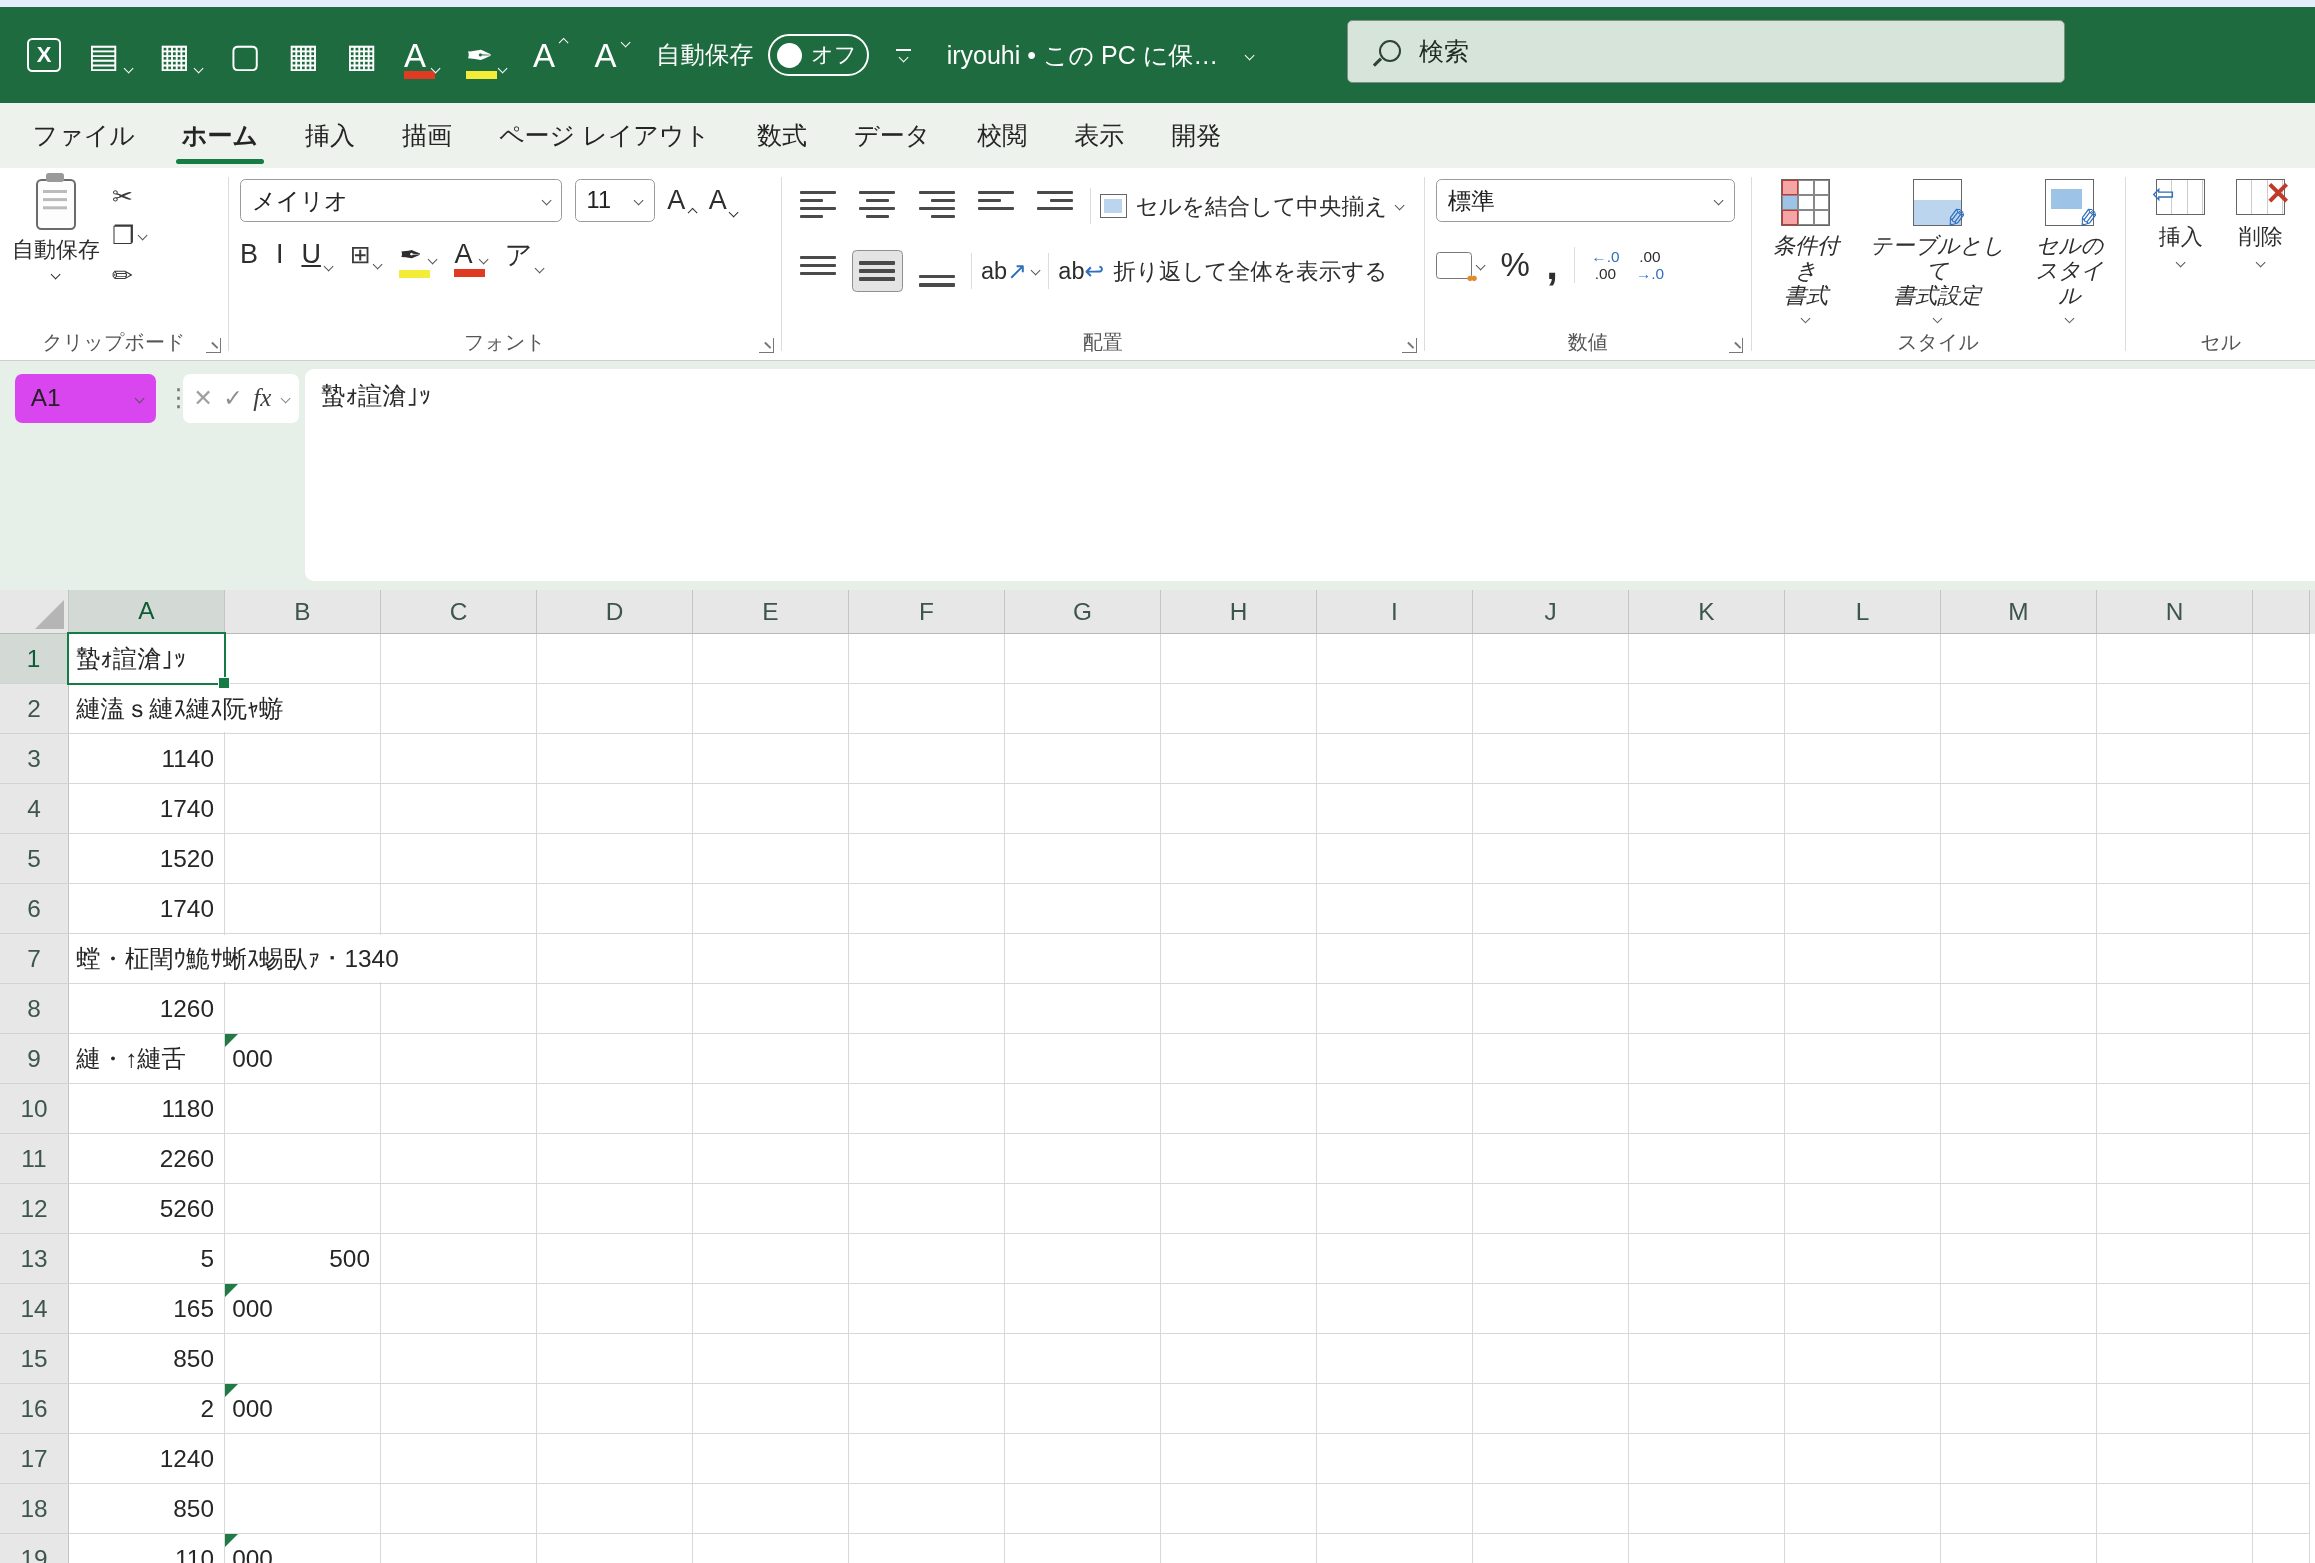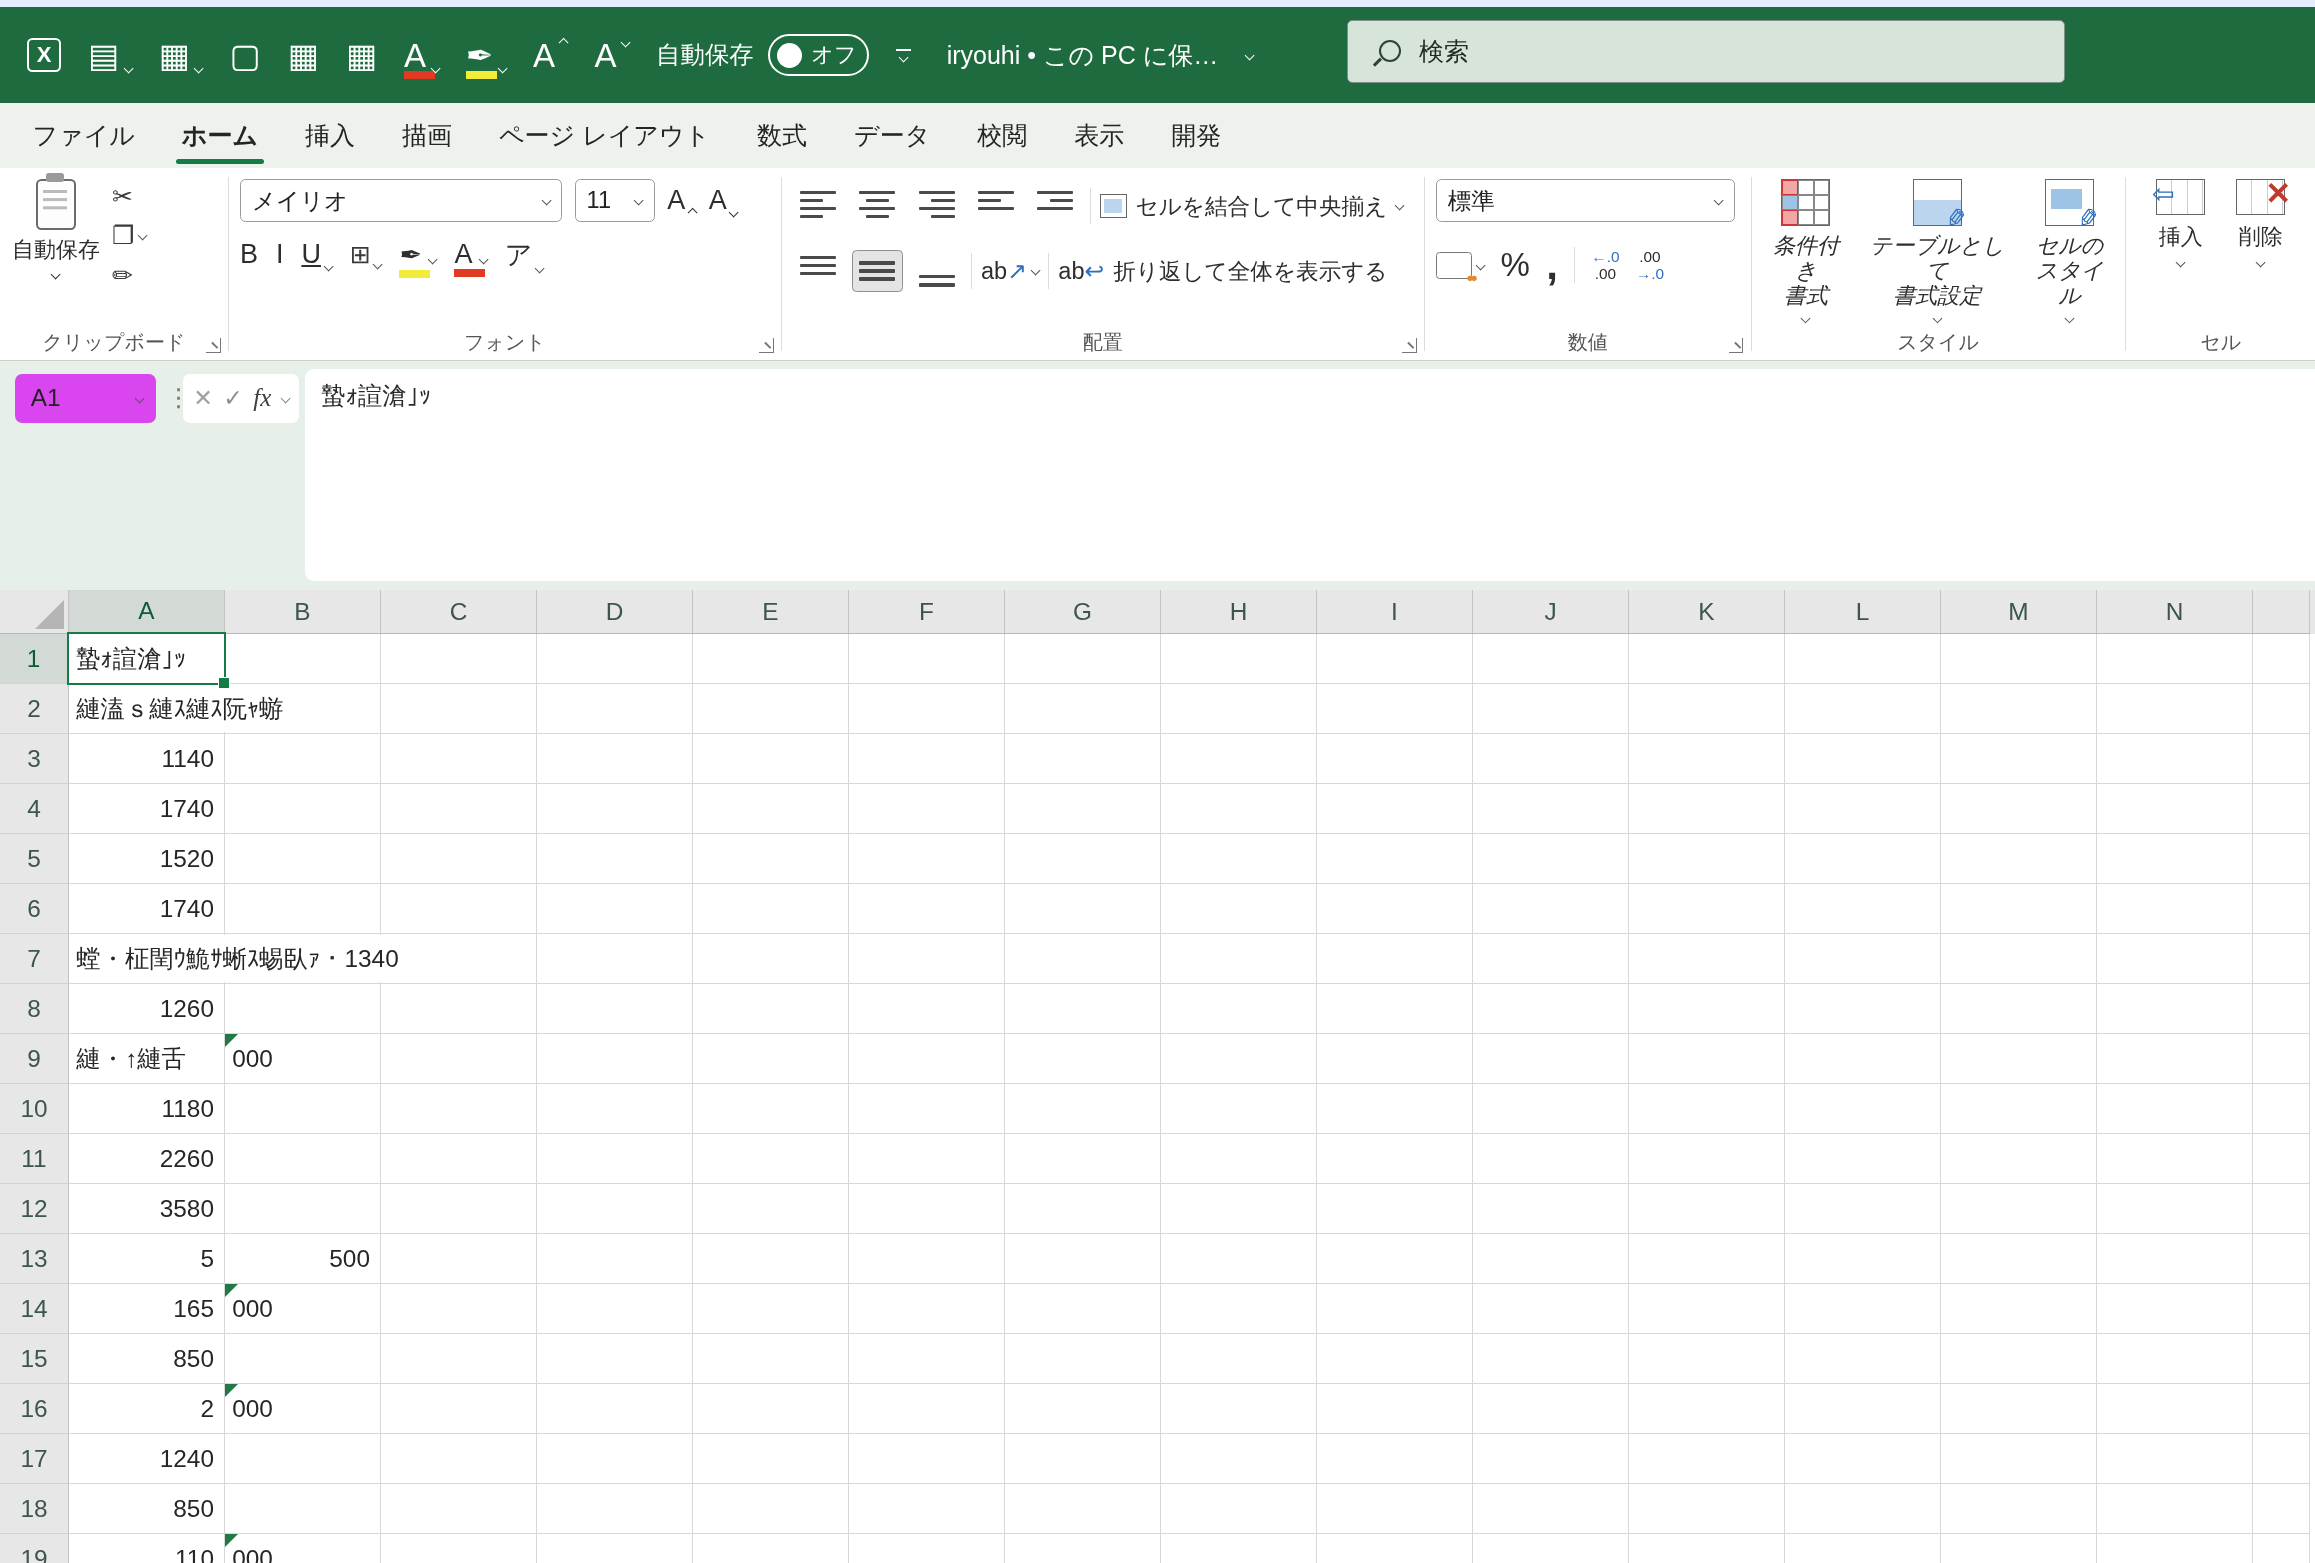--- a/index.html
+++ b/index.html
@@ -666,21 +666,21 @@
           <div class="cell"></div>
           <div class="cell"></div>
           <div class="cell"></div>
           <div class="cell"></div>
           <div class="cell"></div>
           <div class="cell"></div>
           <div class="cell last"></div>
         </div>
         <div class="grow">
           <div class="gut">12</div>
-          <div class="cell num">3580</div>
+          <div class="cell num">5260</div>
           <div class="cell"></div>
           <div class="cell"></div>
           <div class="cell"></div>
           <div class="cell"></div>
           <div class="cell"></div>
           <div class="cell"></div>
           <div class="cell"></div>
           <div class="cell"></div>
           <div class="cell"></div>
           <div class="cell"></div>

